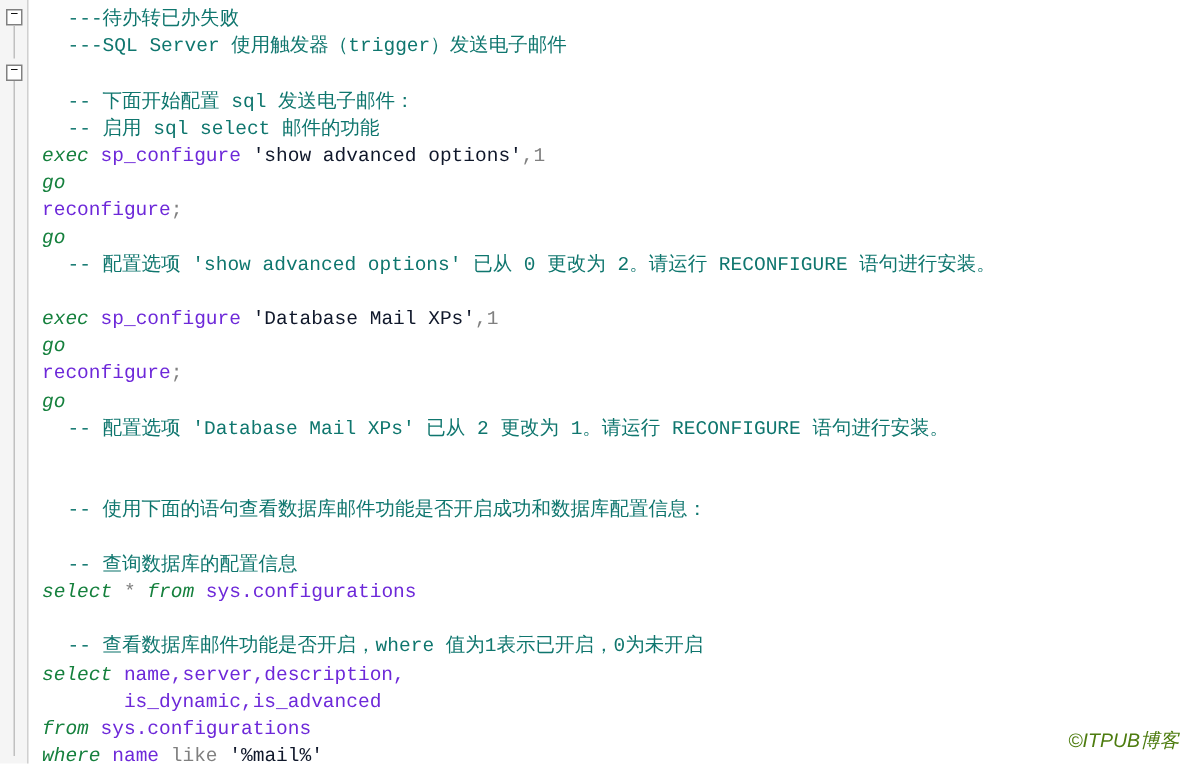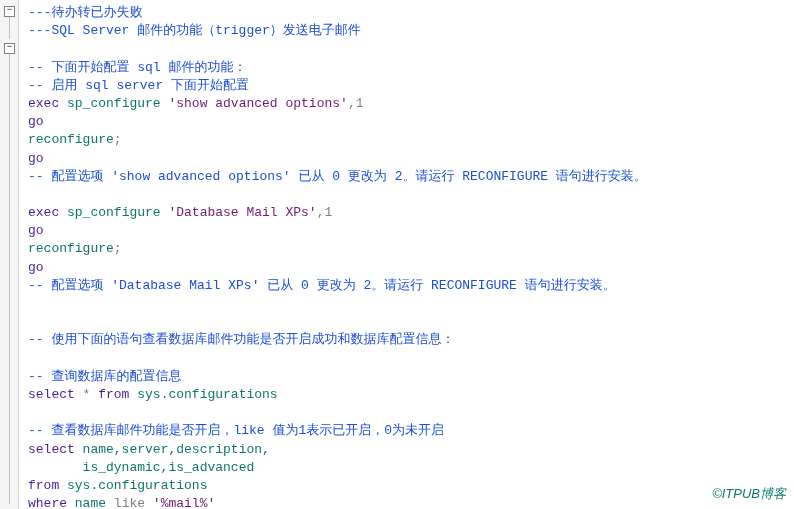--- a/index.html
+++ b/index.html
@@ -45,70 +45,70 @@
       left: 9px;
       width: 0;
       border-left: 1px solid #c0c0c0;
     }
     pre {
       margin: 0;
       padding: 4px 0 0 4px;
       white-space: pre;
       font-family: inherit;
     }
-    .cm { color: #1d4ed8; }   
-    .kw { color: #4c1d95; }   
-    .id { color: #0f766e; }   
+    .cm { color: #0f766e; margin-left: 17px; }   
+    .kw { color: #15803d; font-style: italic; }   
+    .id { color: #6d28d9; }   
     .op { color: #808080; }   
-    .st { color: #701a75; }   
+    .st { color: #0f172a; }   
     .sel { color: #808080; }  
     .watermark {
       position: absolute;
       right: 8px;
       bottom: 6px;
-      color: #0f766e;
+      color: #4d7c0f;
       font-style: italic;
       font-size: 13px;
       font-family: sans-serif;
     }
   </style>
 </head>
 <body>
 
 <div class="code-area">
   <div class="gutter">
     <div class="fold-box" style="top:6px">−</div>
     <div class="fold-line" style="top:17px; height:22px"></div>
     <div class="fold-box" style="top:43px">−</div>
     <div class="fold-line" style="top:54px; height:450px"></div>
   </div>
 
 <pre><span class="cm">---待办转已办失败</span>
-<span class="cm">---SQL Server 邮件的功能（trigger）发送电子邮件</span>
+<span class="cm">---SQL Server 使用触发器（trigger）发送电子邮件</span>
 <span></span>
-<span class="cm">-- 下面开始配置 sql 邮件的功能：</span>
-<span class="cm">-- 启用 sql server 下面开始配置</span>
+<span class="cm">-- 下面开始配置 sql 发送电子邮件：</span>
+<span class="cm">-- 启用 sql select 邮件的功能</span>
 <span class="kw">exec</span><span class="id"> sp_configure </span><span class="st">'show advanced options'</span><span class="op">,1</span>
 <span class="kw">go</span>
 <span class="id">reconfigure</span><span class="op">;</span>
 <span class="kw">go</span>
 <span class="cm">-- 配置选项 'show advanced options' 已从 0 更改为 2。请运行 RECONFIGURE 语句进行安装。</span>
 <span></span>
 <span class="kw">exec</span><span class="id"> sp_configure </span><span class="st">'Database Mail XPs'</span><span class="op">,1</span>
 <span class="kw">go</span>
 <span class="id">reconfigure</span><span class="op">;</span>
 <span class="kw">go</span>
-<span class="cm">-- 配置选项 'Database Mail XPs' 已从 0 更改为 2。请运行 RECONFIGURE 语句进行安装。</span>
+<span class="cm">-- 配置选项 'Database Mail XPs' 已从 2 更改为 1。请运行 RECONFIGURE 语句进行安装。</span>
 <span></span>
 <span></span>
 <span class="cm">-- 使用下面的语句查看数据库邮件功能是否开启成功和数据库配置信息：</span>
 <span></span>
 <span class="cm">-- 查询数据库的配置信息</span>
 <span class="kw">select</span><span class="sel"> * </span><span class="kw">from</span><span class="id"> sys.configurations</span>
 <span></span>
-<span class="cm">-- 查看数据库邮件功能是否开启，like 值为1表示已开启，0为未开启</span>
+<span class="cm">-- 查看数据库邮件功能是否开启，where 值为1表示已开启，0为未开启</span>
 <span class="kw">select</span><span class="id"> name,server,description,</span>
 <span class="id">       is_dynamic,is_advanced</span>
 <span class="kw">from</span><span class="id"> sys.configurations</span>
 <span class="kw">where</span><span class="id"> name </span><span class="op">like</span><span> </span><span class="st">'%mail%'</span></pre>
 </div>
 
 <div class="watermark">©ITPUB博客</div>
 
 </body></html>

